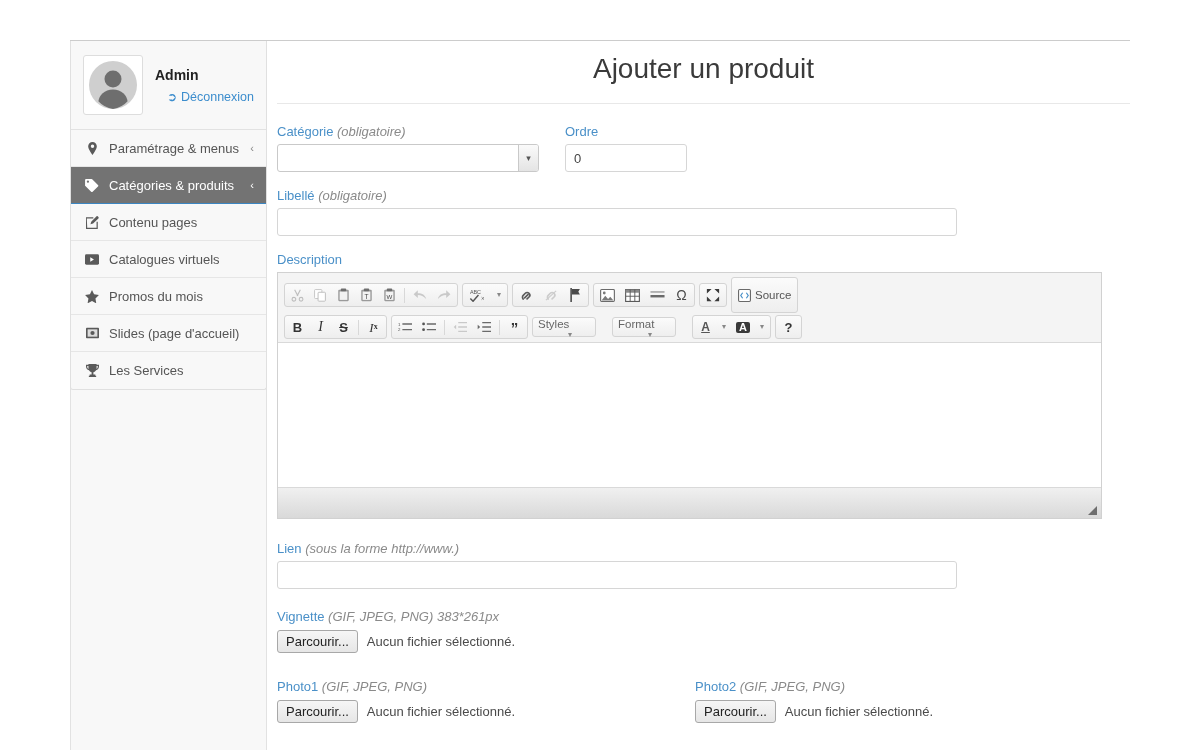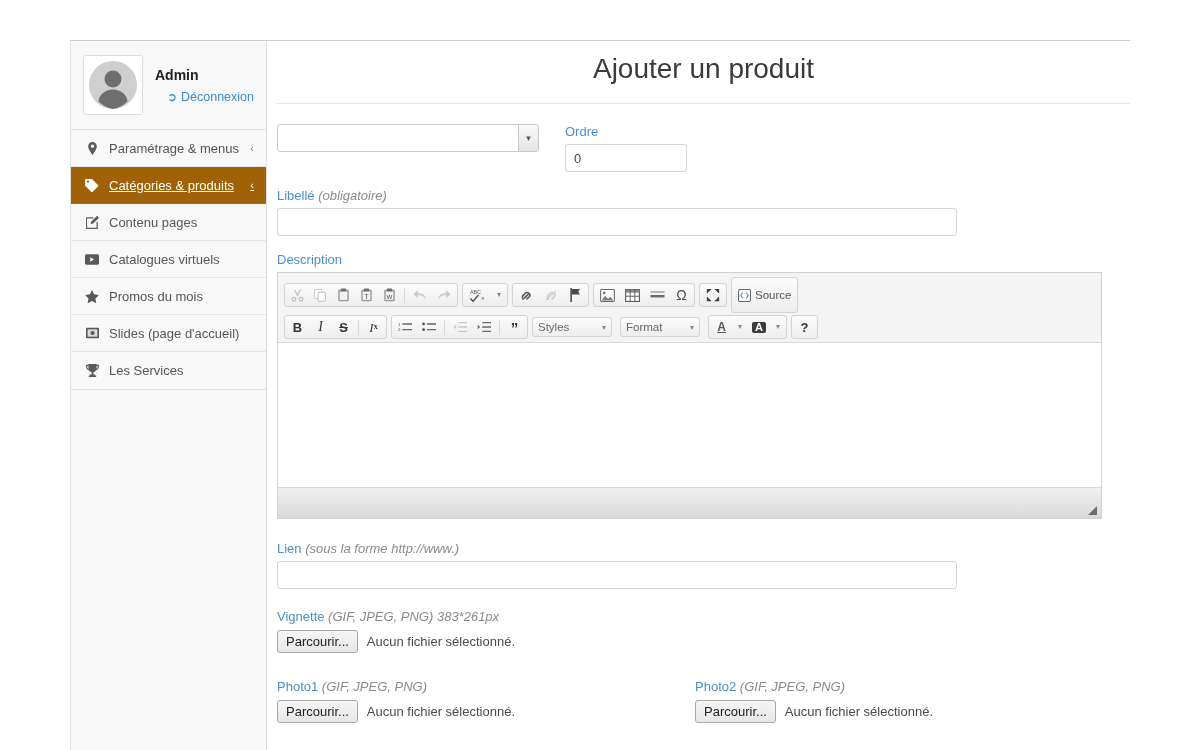--- a/index.html
+++ b/index.html
@@ -72,23 +72,22 @@
   .nav li:last-child { border-bottom: none; }
   .nav li .nic {
     width: 18px; flex: 0 0 18px;
     font-size: 12.5px; color: #5a5a5a;
     display: inline-flex; align-items: center; justify-content: center;
     margin-right: 8px;
   }
   .nav li .lbl { flex: 1 1 auto; }
   .nav li .caret { font-size: 11px; color: #888888; margin-left: 4px; }
   .nav li.active {
-    background: #a16207; color: #ffffff;
+    background: #737373; color: #ffffff;
     border-bottom-color: #3b86c2;
-    text-decoration: underline;
   }
   .nav li.active .nic, .nav li.active .caret { color: #ffffff; }
 
   
   .main {
     position: absolute; left: 277px; top: 41px;
     width: 853px;
   }
   .page-title {
     font-size: 28px; font-weight: normal; color: #3a3a3a;
@@ -165,26 +164,26 @@
     padding: 0 3px; margin: 0 1px;
     border: 1px solid transparent;
     border-radius: 2px;
     cursor: pointer; user-select: none;
     line-height: 1;
   }
   .btn.dis { color: #c4c4c4; }
   .btn.txt { font-size: 12px; }
   .sep { width: 1px; height: 15px; background: #d8d8d8; margin: 0 3px; }
   .combo {
-    display: flex; align-items: center; justify-content: center;
+    display: flex; align-items: center; justify-content: space-between;
     height: 20px; padding: 0 5px;
     border: 1px solid #d4d4d4; border-radius: 3px;
     background: linear-gradient(#fbfbfb, #eeeeee);
     font-size: 11.5px; color: #666666;
-    margin-right: 4px; cursor: pointer;
+    margin-right: 12px; cursor: pointer; flex-direction: column;
   }
   .combo .cw { min-width: 52px; }
   .combo .ca { font-size: 8px; color: #888888; margin-left: 12px; }
   .srcbtn {
     display: flex; align-items: center; gap: 4px;
     height: 36px; padding: 0 6px;
     border: 1px solid #d4d4d4; border-radius: 3px;
     background: linear-gradient(#fbfbfb, #eeeeee);
     font-size: 11.5px; color: #555555; cursor: pointer;
   }
@@ -323,20 +322,24 @@
       </li>
     </ul>
   </div>
 
   <div class="main">
 
     <h1 class="page-title">Ajouter un produit</h1>
 
     <div class="row-top">
       <div class="col-cat">
+        <div class="flabel">
+          <span>Catégorie</span>
+          <em>(obligatoire)</em>
+        </div>
         <div class="sel-wrap">
           <div class="sel"></div>
           <div class="sel-btn">▾</div>
         </div>
       </div>
       <div class="col-ord">
         <div class="flabel">
           <span>Ordre</span>
         </div>
         <input class="inp" type="text" value="0" style="">

